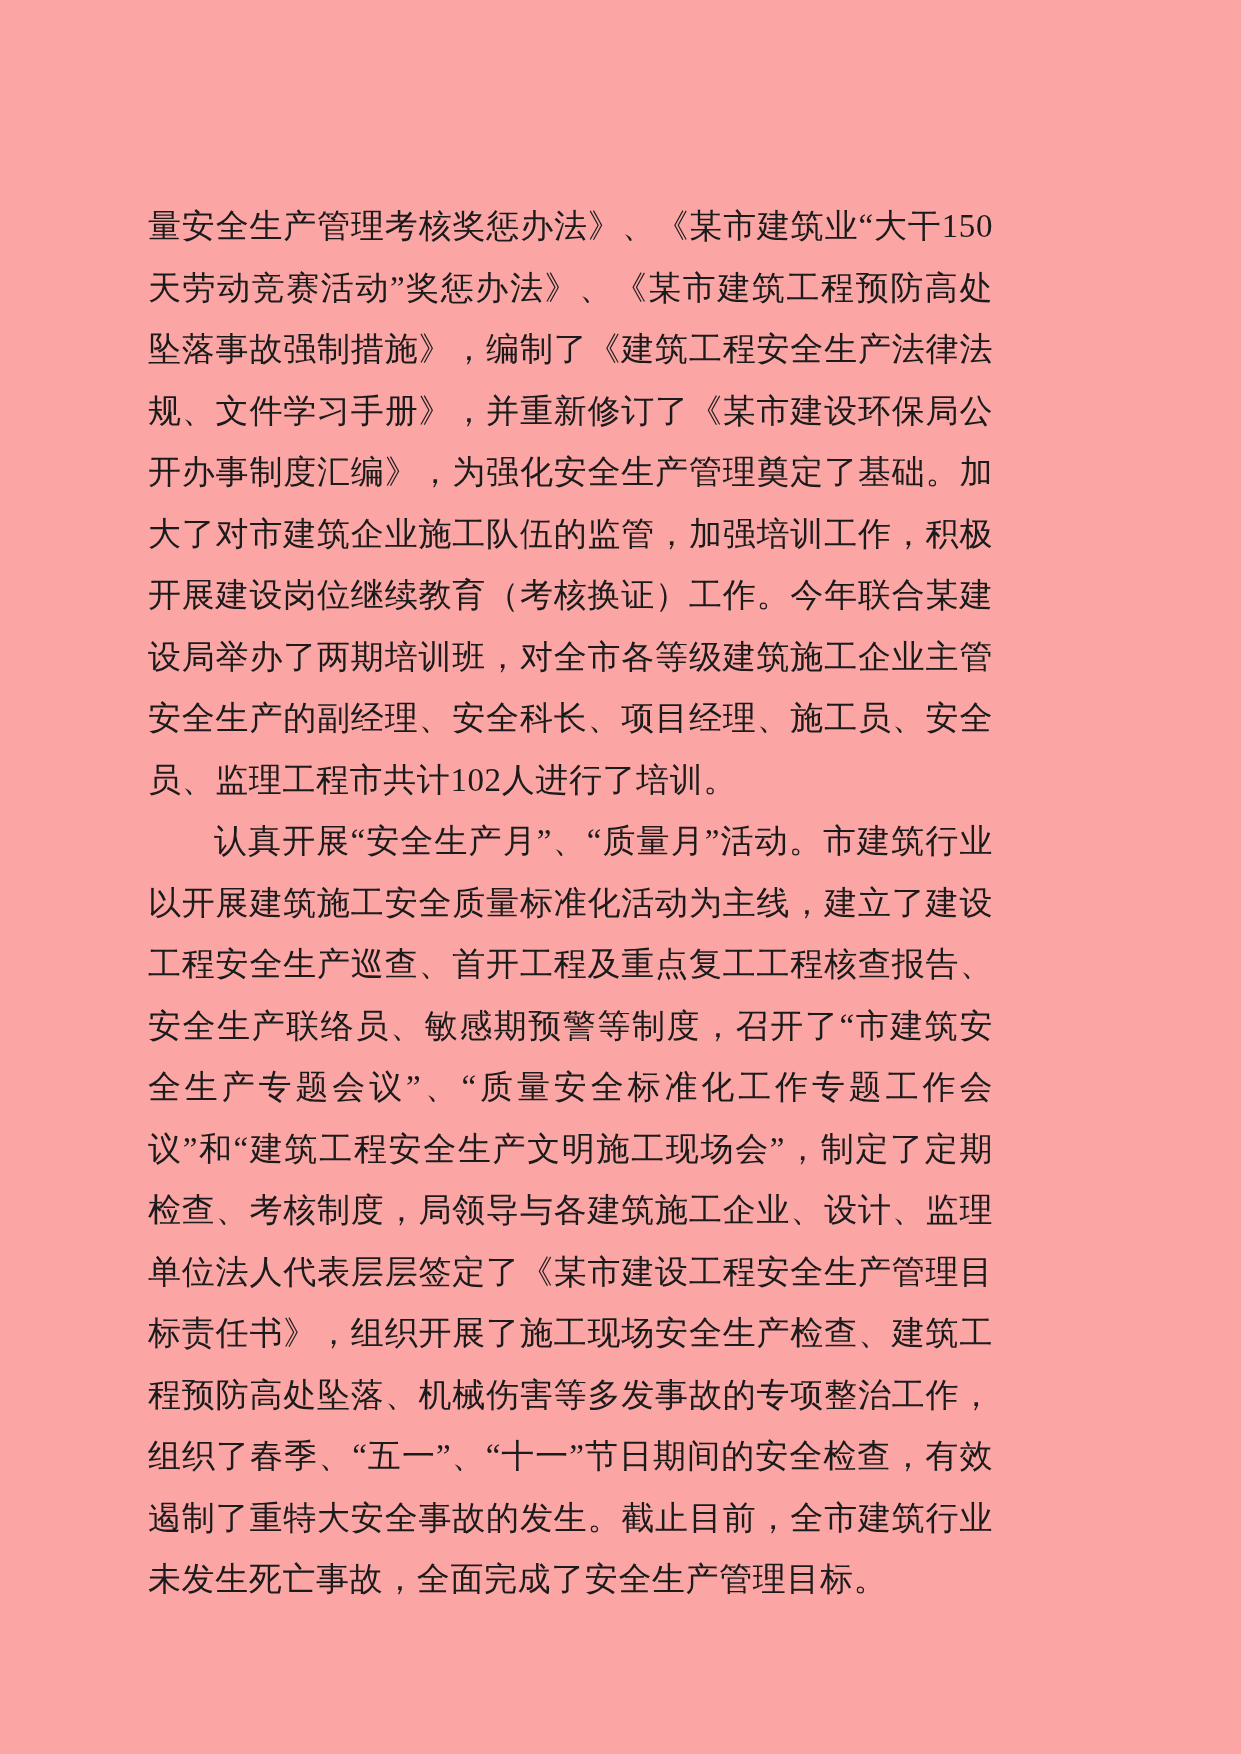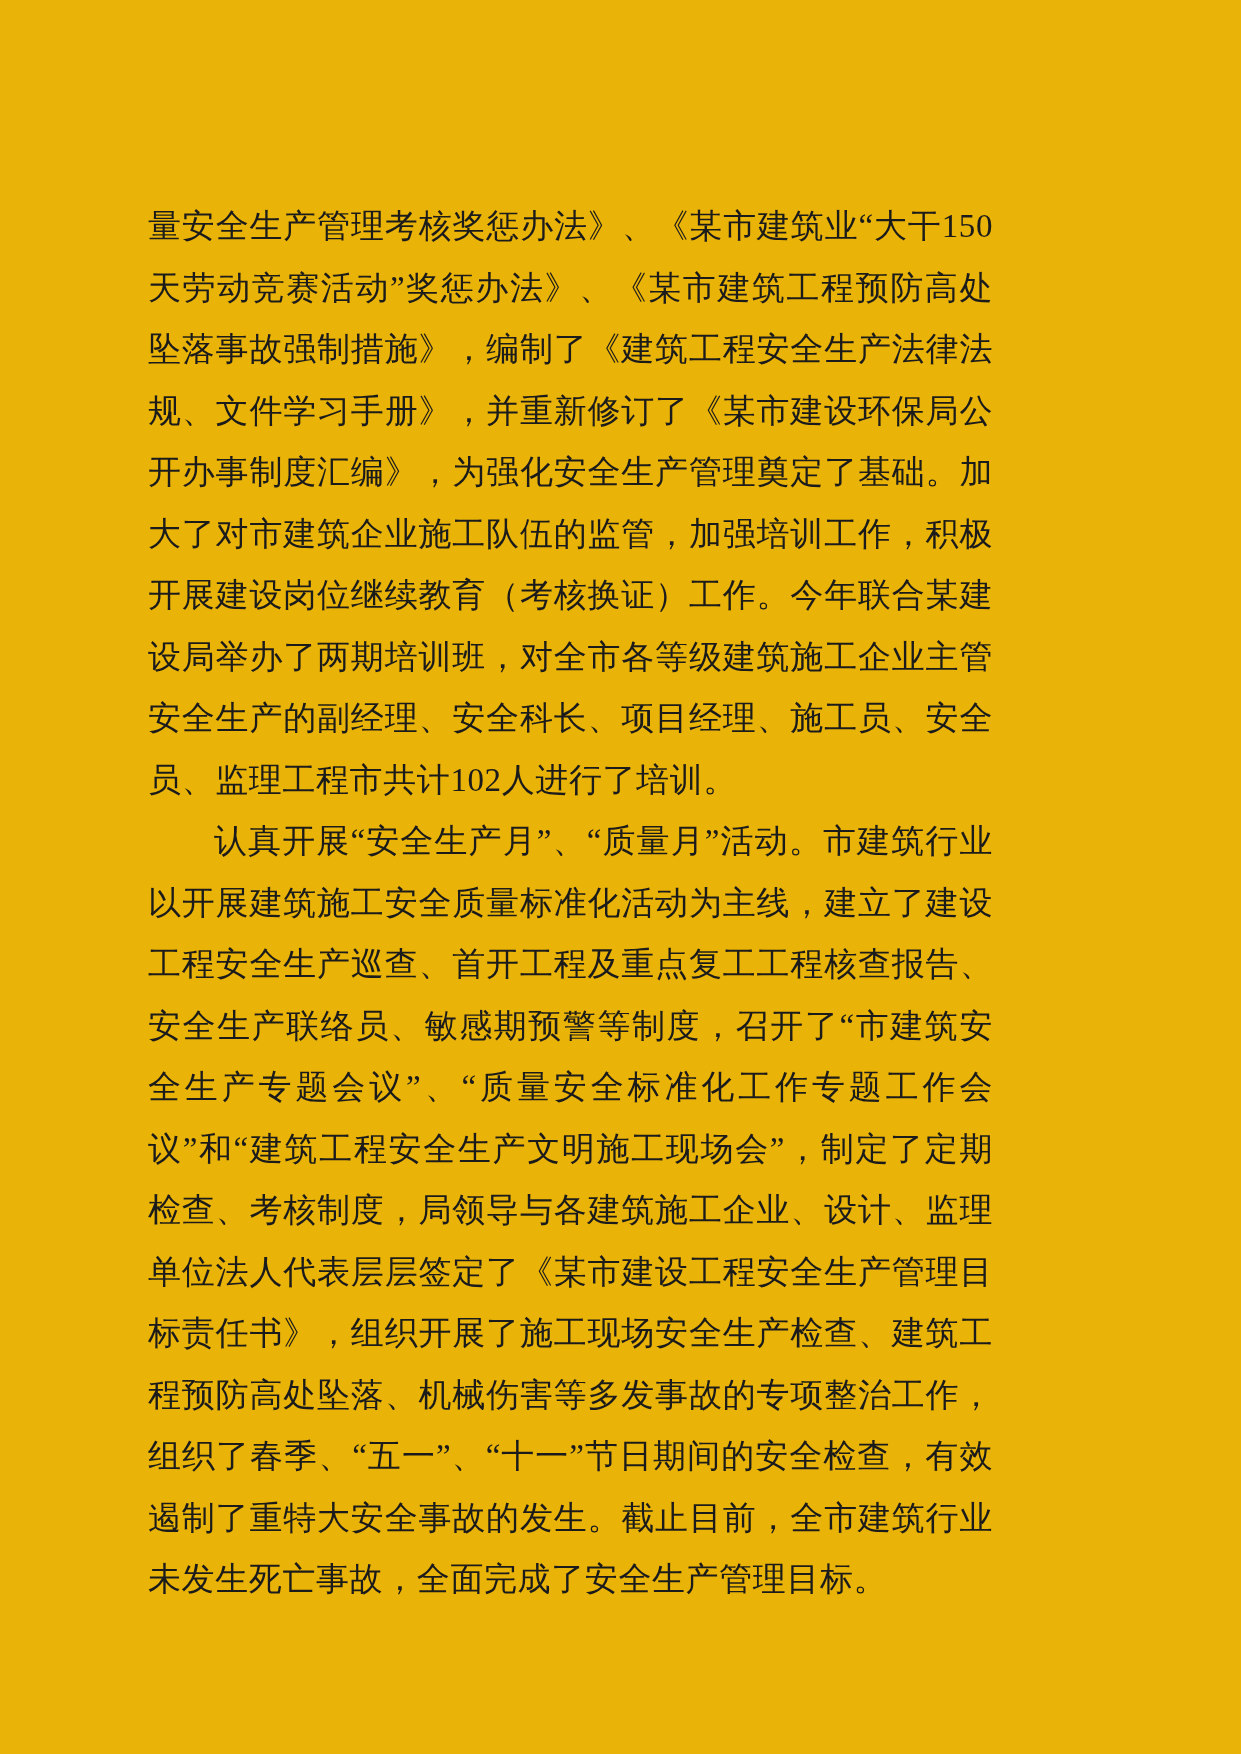--- a/index.html
+++ b/index.html
@@ -4,21 +4,21 @@
 <style>
   html, body {
     margin: 0;
     padding: 0;
     background: #ffffff;
   }
   .page {
     position: relative;
     width: 1241px;
     height: 1754px;
-    background: #eab308;
+    background: #fca5a5;
     box-sizing: border-box;
     font-family: "Liberation Serif", "DejaVu Serif", serif;
     overflow: hidden;
   }
   .content {
     position: absolute;
     left: 148px;
     top: 196px;
     width: 845px;
   }

